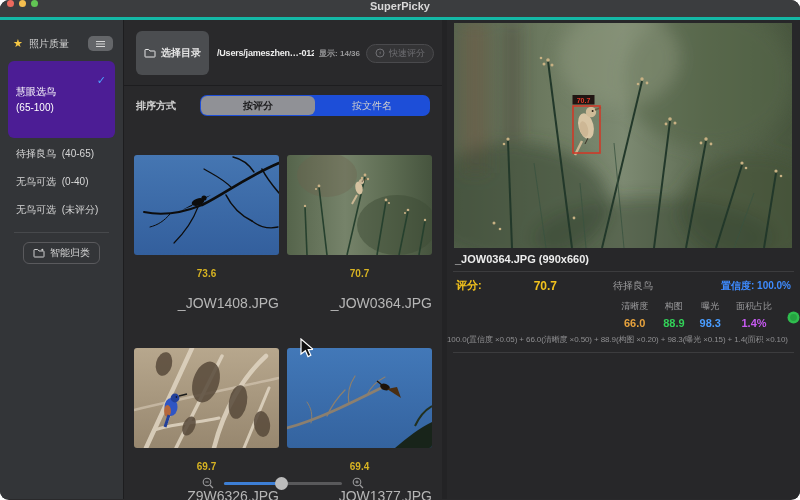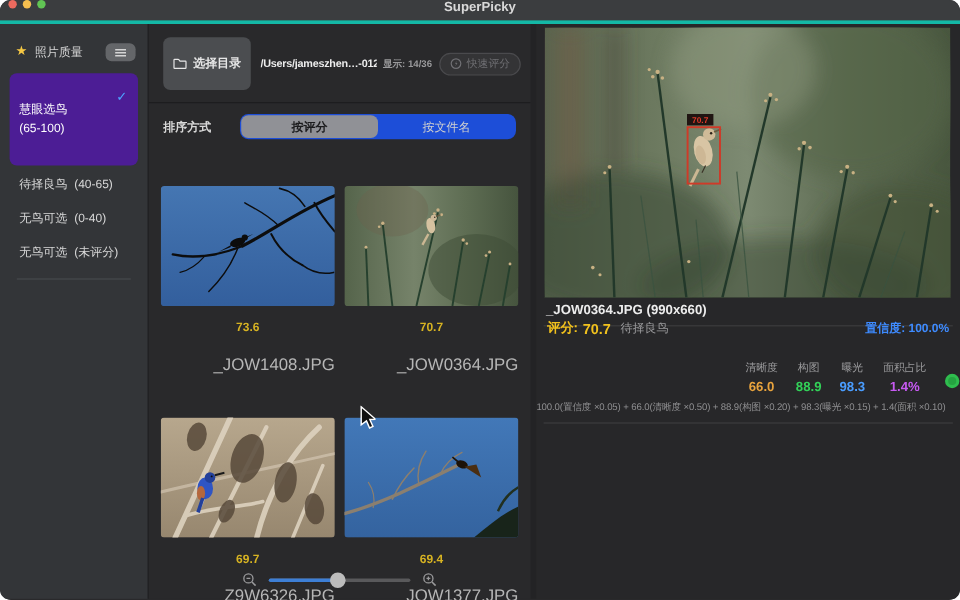--- a/index.html
+++ b/index.html
@@ -66,21 +66,21 @@
   .track{width:118px;height:3px;border-radius:2px;background:#59595b;position:relative;}
   .track-fill{position:absolute;left:0;top:0;height:3px;width:58px;background:#3d7fd6;border-radius:2px;}
   .slider-thumb{position:absolute;left:51px;top:-5px;width:13px;height:13px;border-radius:50%;background:#bcbcbc;}
   
   .cursor{position:absolute;left:176px;top:318px;z-index:5;}
   
   .preview{position:absolute;top:3px;left:7px;width:338px;height:225px;}
   .preview svg{display:block;width:338px;height:225px;}
   .dfile{position:absolute;top:233px;left:8px;font-size:11px;font-weight:700;color:#ededed;}
   .ddiv{position:absolute;left:6px;right:6px;height:1px;background:#3c3c3e;}
-  .score-row{position:absolute;top:246px;left:9px;right:9px;display:flex;align-items:flex-end;}
+  .score-row{position:absolute;top:258px;left:9px;right:9px;display:flex;align-items:flex-end;gap:48px;}
   .d-score-label{font-size:11px;font-weight:700;color:#f2c21d;}
   .d-score{font-size:12px;font-weight:700;color:#f2c21d;margin-left:4px;}
   .d-cat{font-size:10px;color:#9a9a9c;margin-left:8px;}
   .d-conf{margin-left:auto;font-size:10px;font-weight:700;color:#3e8bff;}
   .metrics{position:absolute;top:280px;left:0;right:0;display:flex;
     justify-content:flex-end;gap:15px;}
   .metric{text-align:center;}
   .m-label{font-size:9px;color:#9c9c9e;}
   .m-value{font-size:11px;font-weight:700;margin-top:4px;}
   .m-icon{align-self:center;margin-top:6px;}
@@ -130,20 +130,27 @@
         <div class="cat">
           <span class="name">无鸟可选</span>
           <span class="range">(0-40)</span>
         </div>
         <div class="cat">
           <span class="name">无鸟可选</span>
           <span class="range">(未评分)</span>
         </div>
       </div>
       <div class="sb-divider"></div>
+      <div class="smart-btn">
+        <svg width="12" height="10" viewBox="0 0 12 10">
+          <path d="M1,2 L1,8.5 Q1,9 1.5,9 L10.5,9 Q11,9 11,8.5 L11,3.5 Q11,3 10.5,3 L6,3 L5,1.7 Q4.8,1.5 4.5,1.5 L1.5,1.5 Q1,1.5 1,2 Z" fill="none" stroke="#cfcfcf" stroke-width="1"></path>
+          <circle cx="9.3" cy="1.8" r="1" fill="#cfcfcf"></circle>
+        </svg>
+        <span>智能归类</span>
+      </div>
     </div>
 
     <div class="middle">
       <div class="toolbar">
         <div class="btn-dir">
           <svg width="12" height="10" viewBox="0 0 12 10">
             <path d="M1,2 L1,8.5 Q1,9 1.5,9 L10.5,9 Q11,9 11,8.5 L11,3.5 Q11,3 10.5,3 L6,3 L5,1.7 Q4.8,1.5 4.5,1.5 L1.5,1.5 Q1,1.5 1,2 Z" fill="none" stroke="#e6e6e6" stroke-width="1"></path>
           </svg>
           <span>选择目录</span>
         </div>

